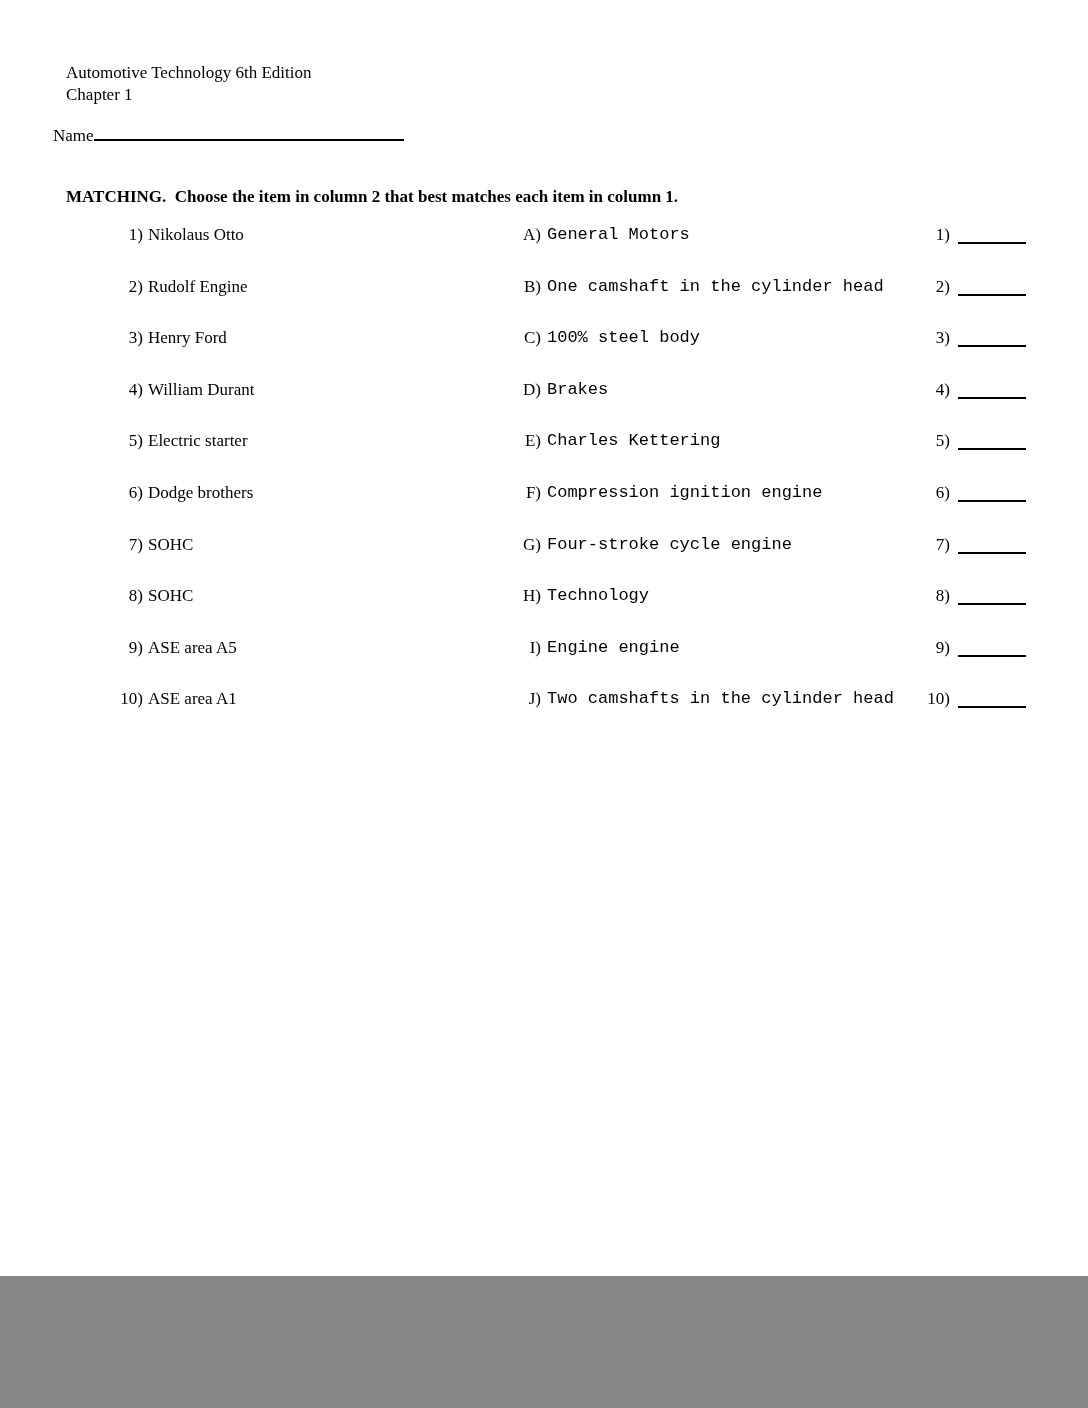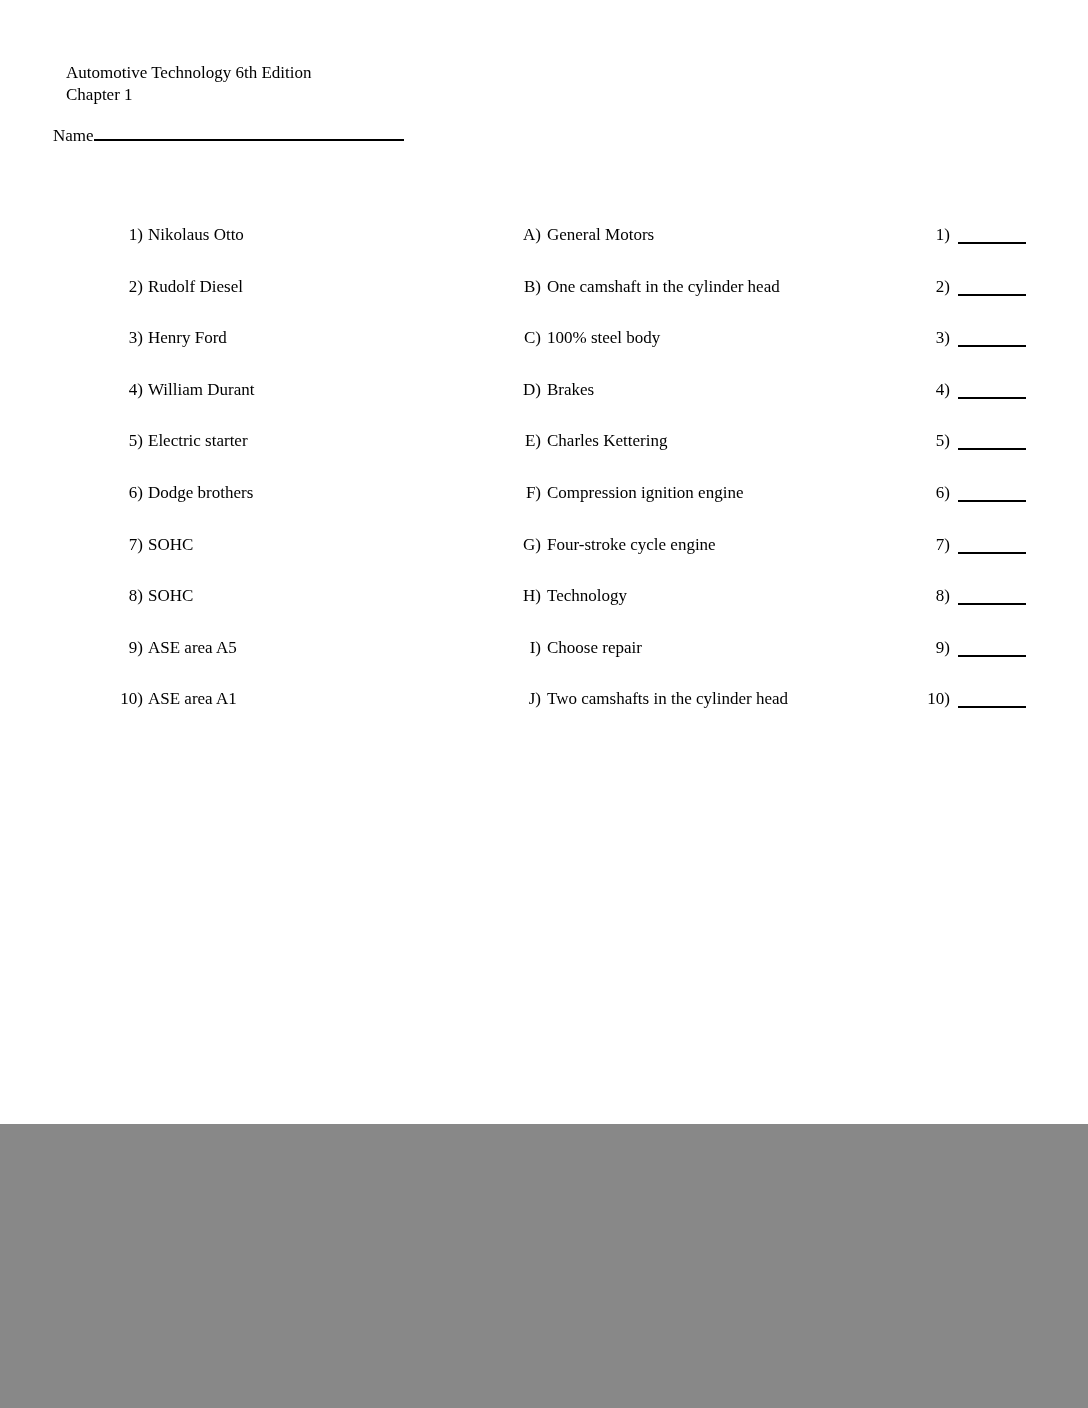--- a/index.html
+++ b/index.html
@@ -1,19 +1,19 @@
 <!DOCTYPE html>
 <html><head>
 <meta charset="utf-8">
 <style>
   html, body { margin: 0; padding: 0; background: #888; }
   .page {
     position: relative;
     width: 1088px;
-    height: 1124px;
+    height: 1276px;
     margin: 0 auto;
     background: #ffffff;
     color: #000000;
     font-family: "Liberation Serif", serif;
     font-size: 17px;
     overflow: hidden;
   }
   .header {
     position: absolute;
     left: 66px;
@@ -45,21 +45,21 @@
     top: 225px;
     width: 1088px;
   }
   .row {
     position: relative;
     height: 51.6px;
   }
   .c1num  { position: absolute; left: 0;     width: 143px; text-align: right; }
   .c1text { position: absolute; left: 148px; text-align: center; }
   .c2num  { position: absolute; left: 400px; width: 141px; text-align: right; }
-  .c2text { position: absolute; left: 547px; }
+  .c2text { position: absolute; left: 547px; font-family: Liberation Mono, monospace; }
   .c3num  { position: absolute; left: 800px; width: 150px; text-align: right; }
   .blank {
     position: absolute;
     left: 958px;
     top: 1px;
     width: 68px;
     height: 16px;
     border-bottom: 2px solid #000;
   }
   .page-number {
@@ -78,34 +78,35 @@
 
   <div class="header">
     <div>Automotive Technology 6th Edition</div>
     <div>Chapter 1</div>
   </div>
 
   <div class="name-row">
     <span>Name</span><span class="name-underline"></span>
   </div>
 
+  <div class="instructions">MATCHING.  Choose the item in column 2 that best matches each item in column 1.</div>
 
   <div class="matching-table">
   <div class="row">
     <span class="c1num">1)</span>
     <span class="c1text">Nikolaus Otto</span>
     <span class="c2num">A)</span>
     <span class="c2text">General Motors</span>
     <span class="c3num">1)</span>
     <span class="blank"></span>
   </div>
 
   <div class="row">
     <span class="c1num">2)</span>
-    <span class="c1text">Rudolf Diesel</span>
+    <span class="c1text">Rudolf Engine</span>
     <span class="c2num">B)</span>
     <span class="c2text">One camshaft in the cylinder head</span>
     <span class="c3num">2)</span>
     <span class="blank"></span>
   </div>
 
   <div class="row">
     <span class="c1num">3)</span>
     <span class="c1text">Henry Ford</span>
     <span class="c2num">C)</span>
@@ -156,21 +157,21 @@
     <span class="c2num">H)</span>
     <span class="c2text">Technology</span>
     <span class="c3num">8)</span>
     <span class="blank"></span>
   </div>
 
   <div class="row">
     <span class="c1num">9)</span>
     <span class="c1text">ASE area A5</span>
     <span class="c2num">I)</span>
-    <span class="c2text">Choose repair</span>
+    <span class="c2text">Engine engine</span>
     <span class="c3num">9)</span>
     <span class="blank"></span>
   </div>
 
   <div class="row">
     <span class="c1num">10)</span>
     <span class="c1text">ASE area A1</span>
     <span class="c2num">J)</span>
     <span class="c2text">Two camshafts in the cylinder head</span>
     <span class="c3num">10)</span>

